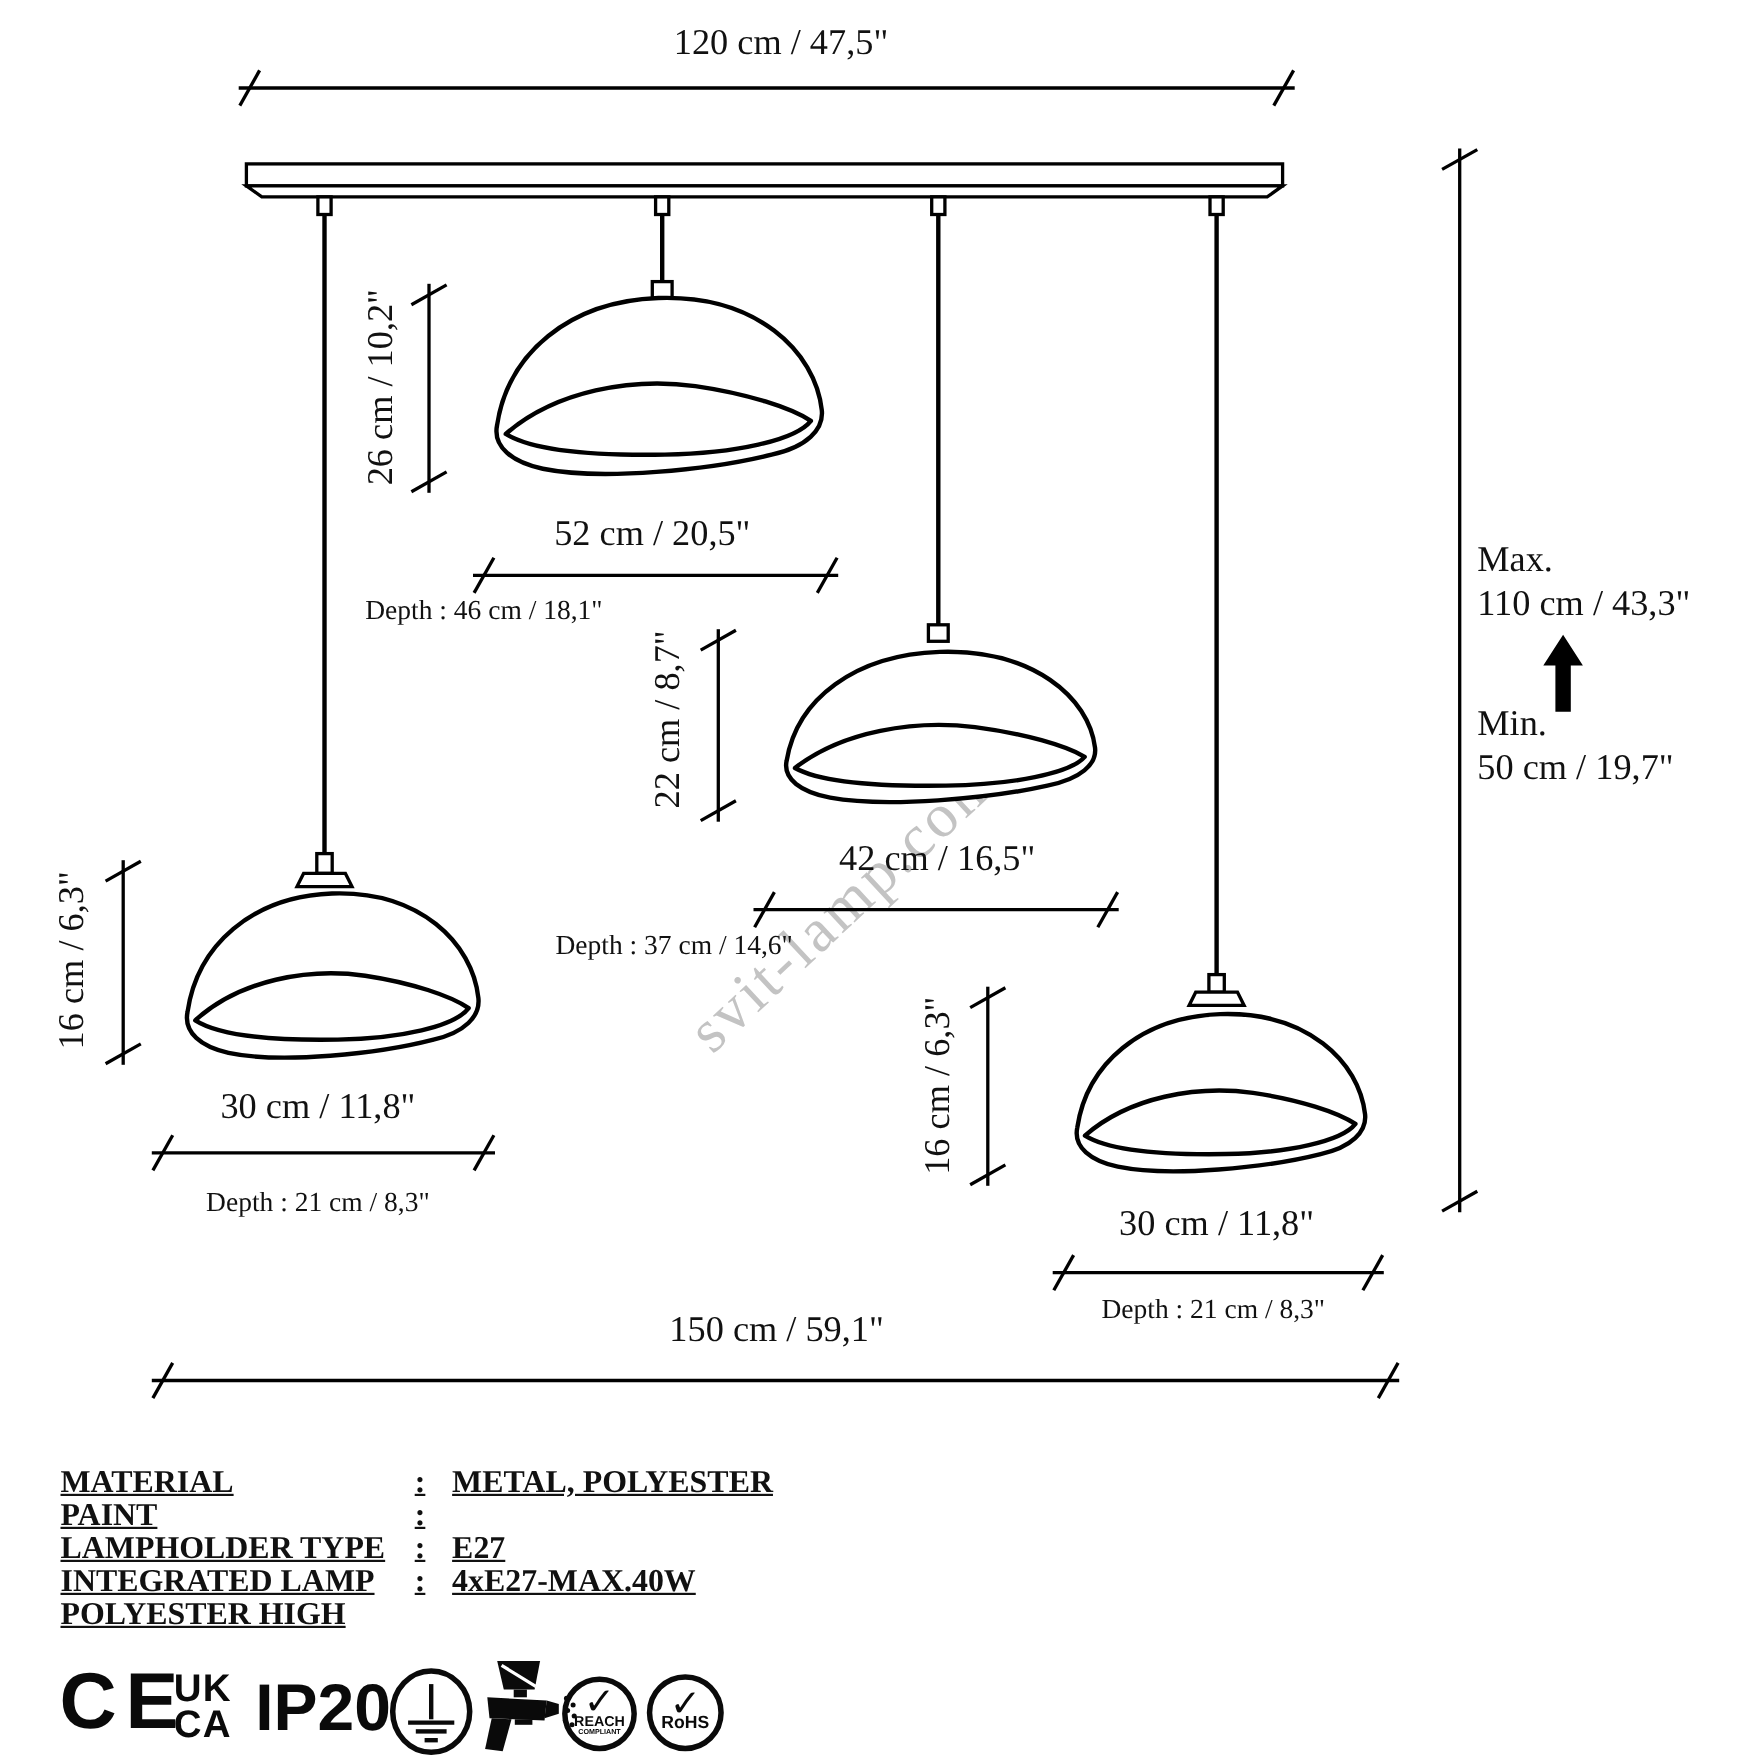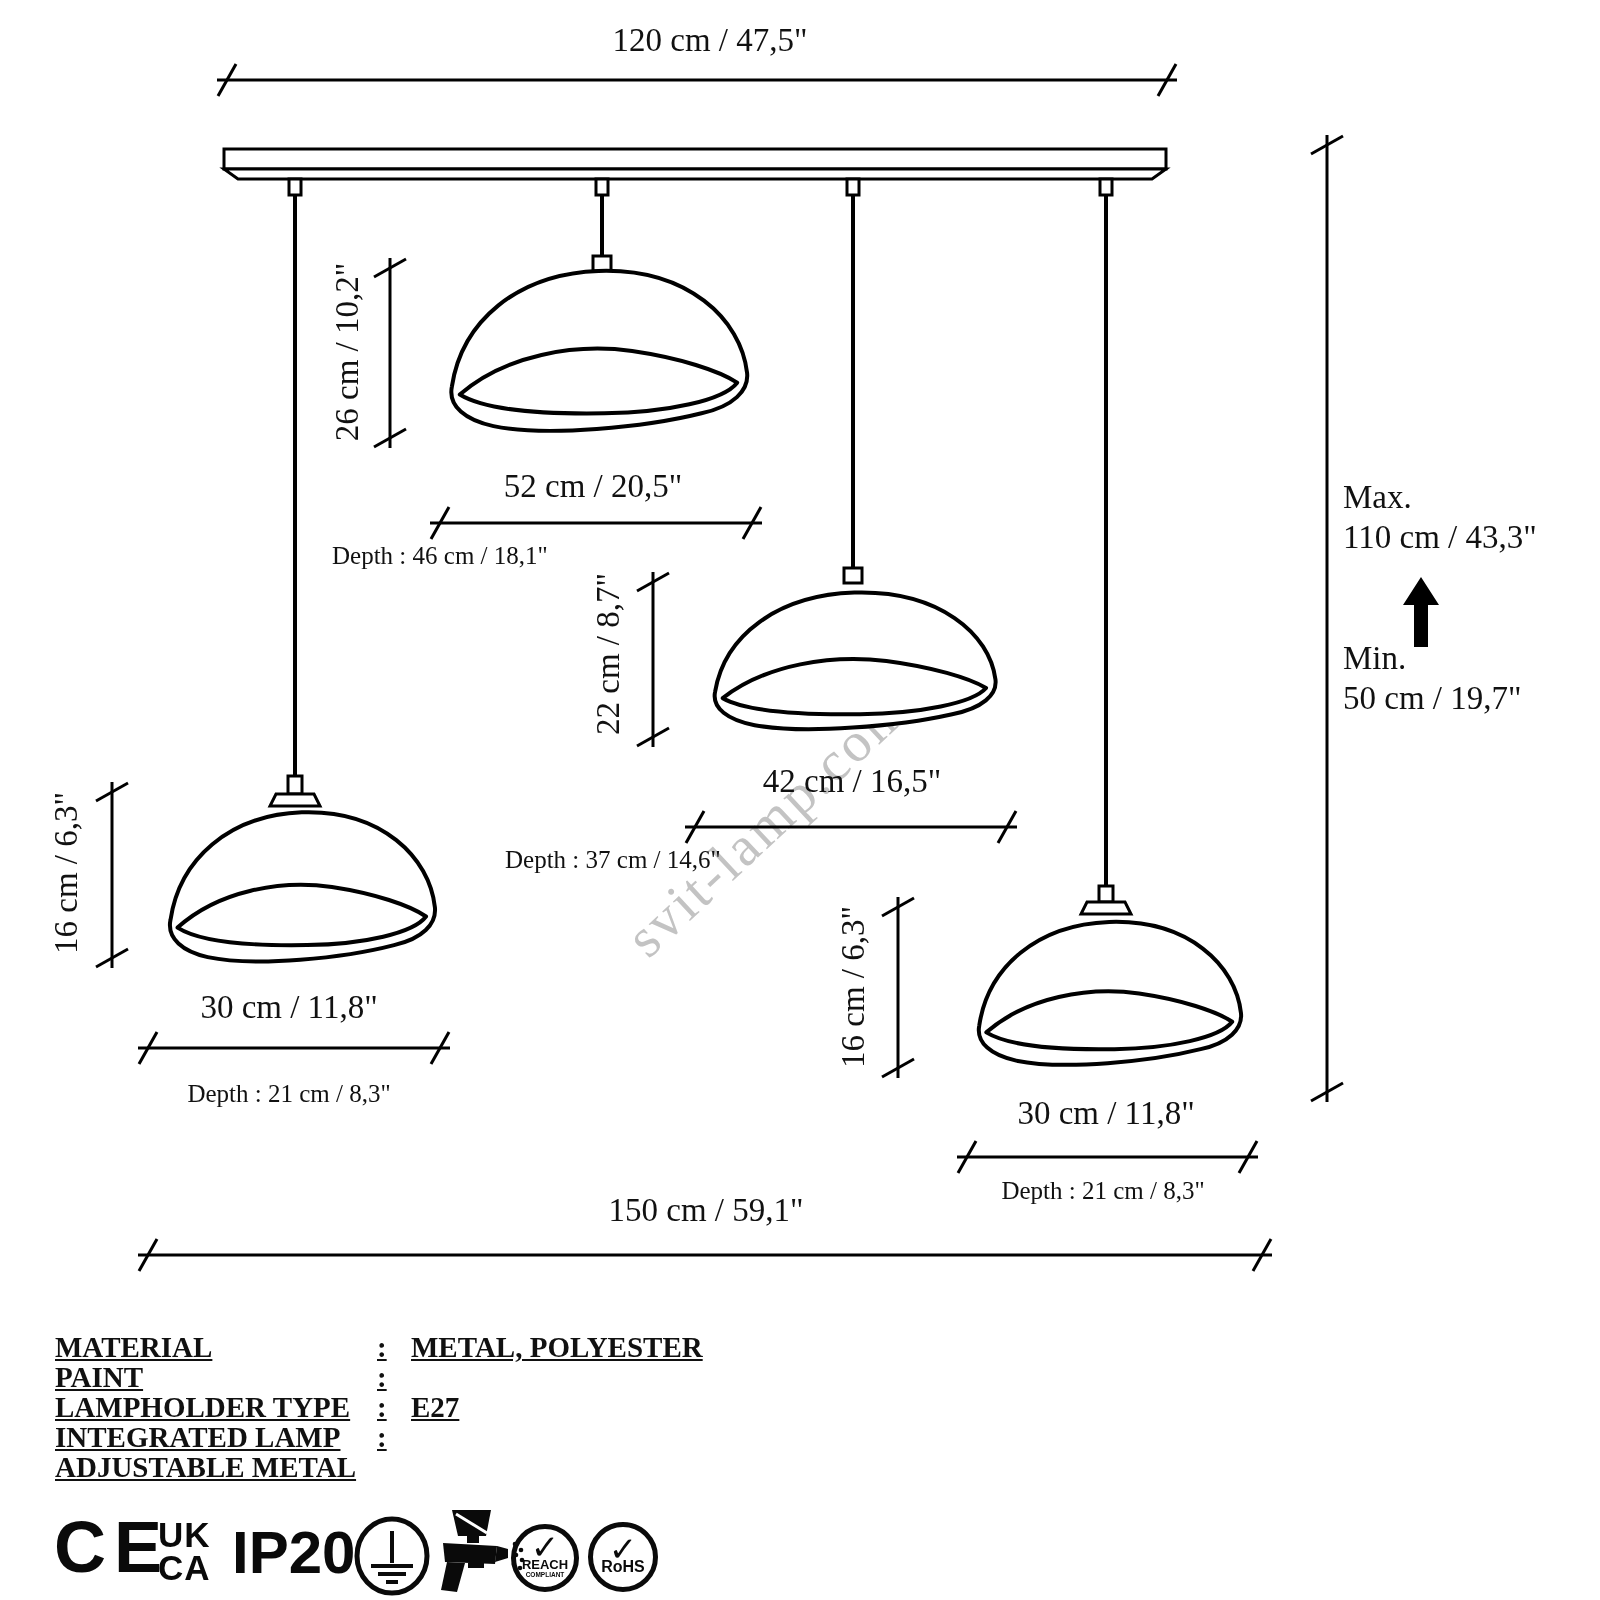--- a/index.html
+++ b/index.html
@@ -176,21 +176,21 @@
   <div class="dim ctr" style="left:852px;top:781px;">42 cm / 16,5"</div>
   <div class="dim lft dim-sm" style="left:505px;top:860px;">Depth : 37 cm / 14,6"</div>
   <div class="dim rot" style="left:66px;top:873px;">16 cm / 6,3"</div>
   <div class="dim ctr" style="left:289px;top:1007px;">30 cm / 11,8"</div>
   <div class="dim ctr dim-sm" style="left:289px;top:1094px;">Depth : 21 cm / 8,3"</div>
   <div class="dim rot" style="left:853px;top:987px;">16 cm / 6,3"</div>
   <div class="dim ctr" style="left:1106px;top:1113px;">30 cm / 11,8"</div>
   <div class="dim ctr dim-sm" style="left:1103px;top:1191px;">Depth : 21 cm / 8,3"</div>
   <div class="dim ctr" style="left:706px;top:1210px;">150 cm / 59,1"</div>
 
-  <div class="hblock" style="left:1343px;top:477px;">
+  <div class="hblock" style="left:1343px;top:489px;">
     <div>Max.</div>
     <div>110 cm / 43,3"</div>
   </div>
   <div class="hblock" style="left:1343px;top:638px;">
     <div>Min.</div>
     <div>50 cm / 19,7"</div>
   </div>
 
   <div class="specs">
     <div class="spec-row">
@@ -203,23 +203,24 @@
         <span class="spec-colon">:</span>
     </div>
     <div class="spec-row">
       <span class="spec-label">LAMPHOLDER TYPE</span>
         <span class="spec-colon">:</span>
         <span class="spec-value">E27</span>
     </div>
     <div class="spec-row">
       <span class="spec-label">INTEGRATED LAMP</span>
         <span class="spec-colon">:</span>
-    </div>
-    <div class="spec-row">
-      <span class="spec-label">ADJUSTABLE METAL</span>
+        <span class="spec-value">4xE27-MAX.40W</span>
+    </div>
+    <div class="spec-row">
+      <span class="spec-label">POLYESTER HIGH</span>
         <span class="spec-colon"></span>
         <span class="spec-value"></span>
     </div>
   </div>
 
   <div class="badge-text ce">CE</div>
   <div class="badge-text ukca">
     <div>UK</div>
     <div>CA</div>
   </div>

